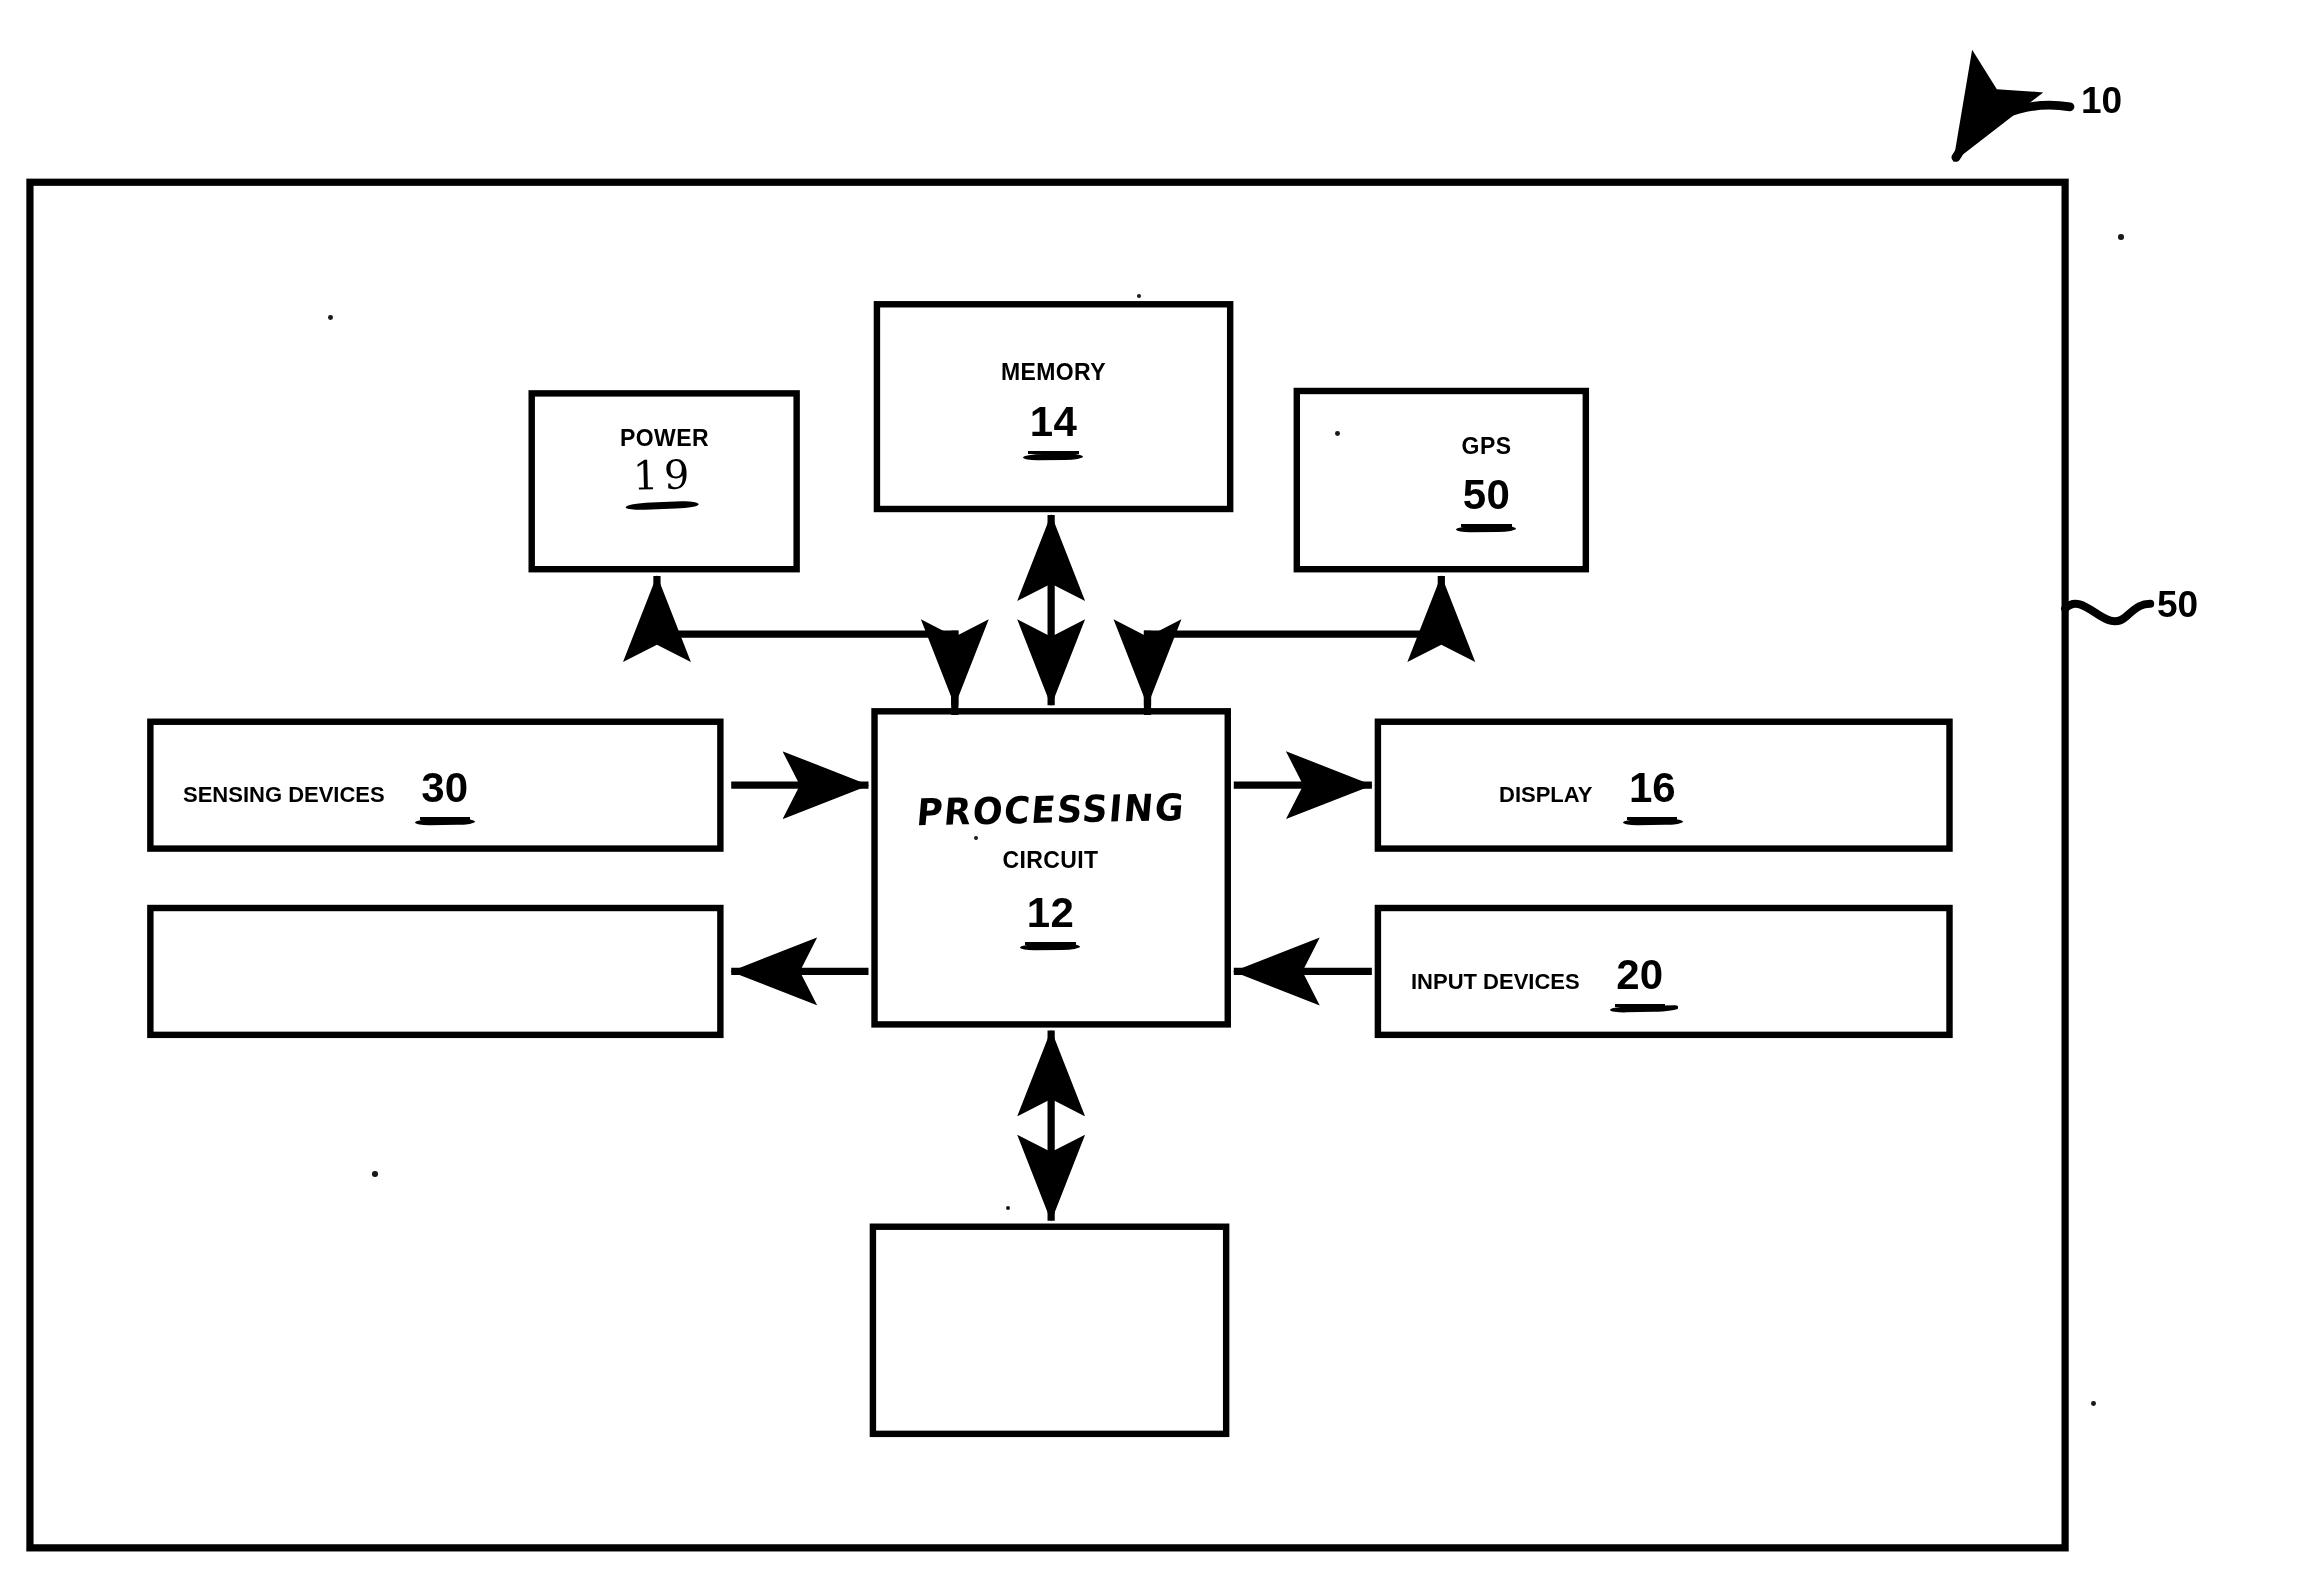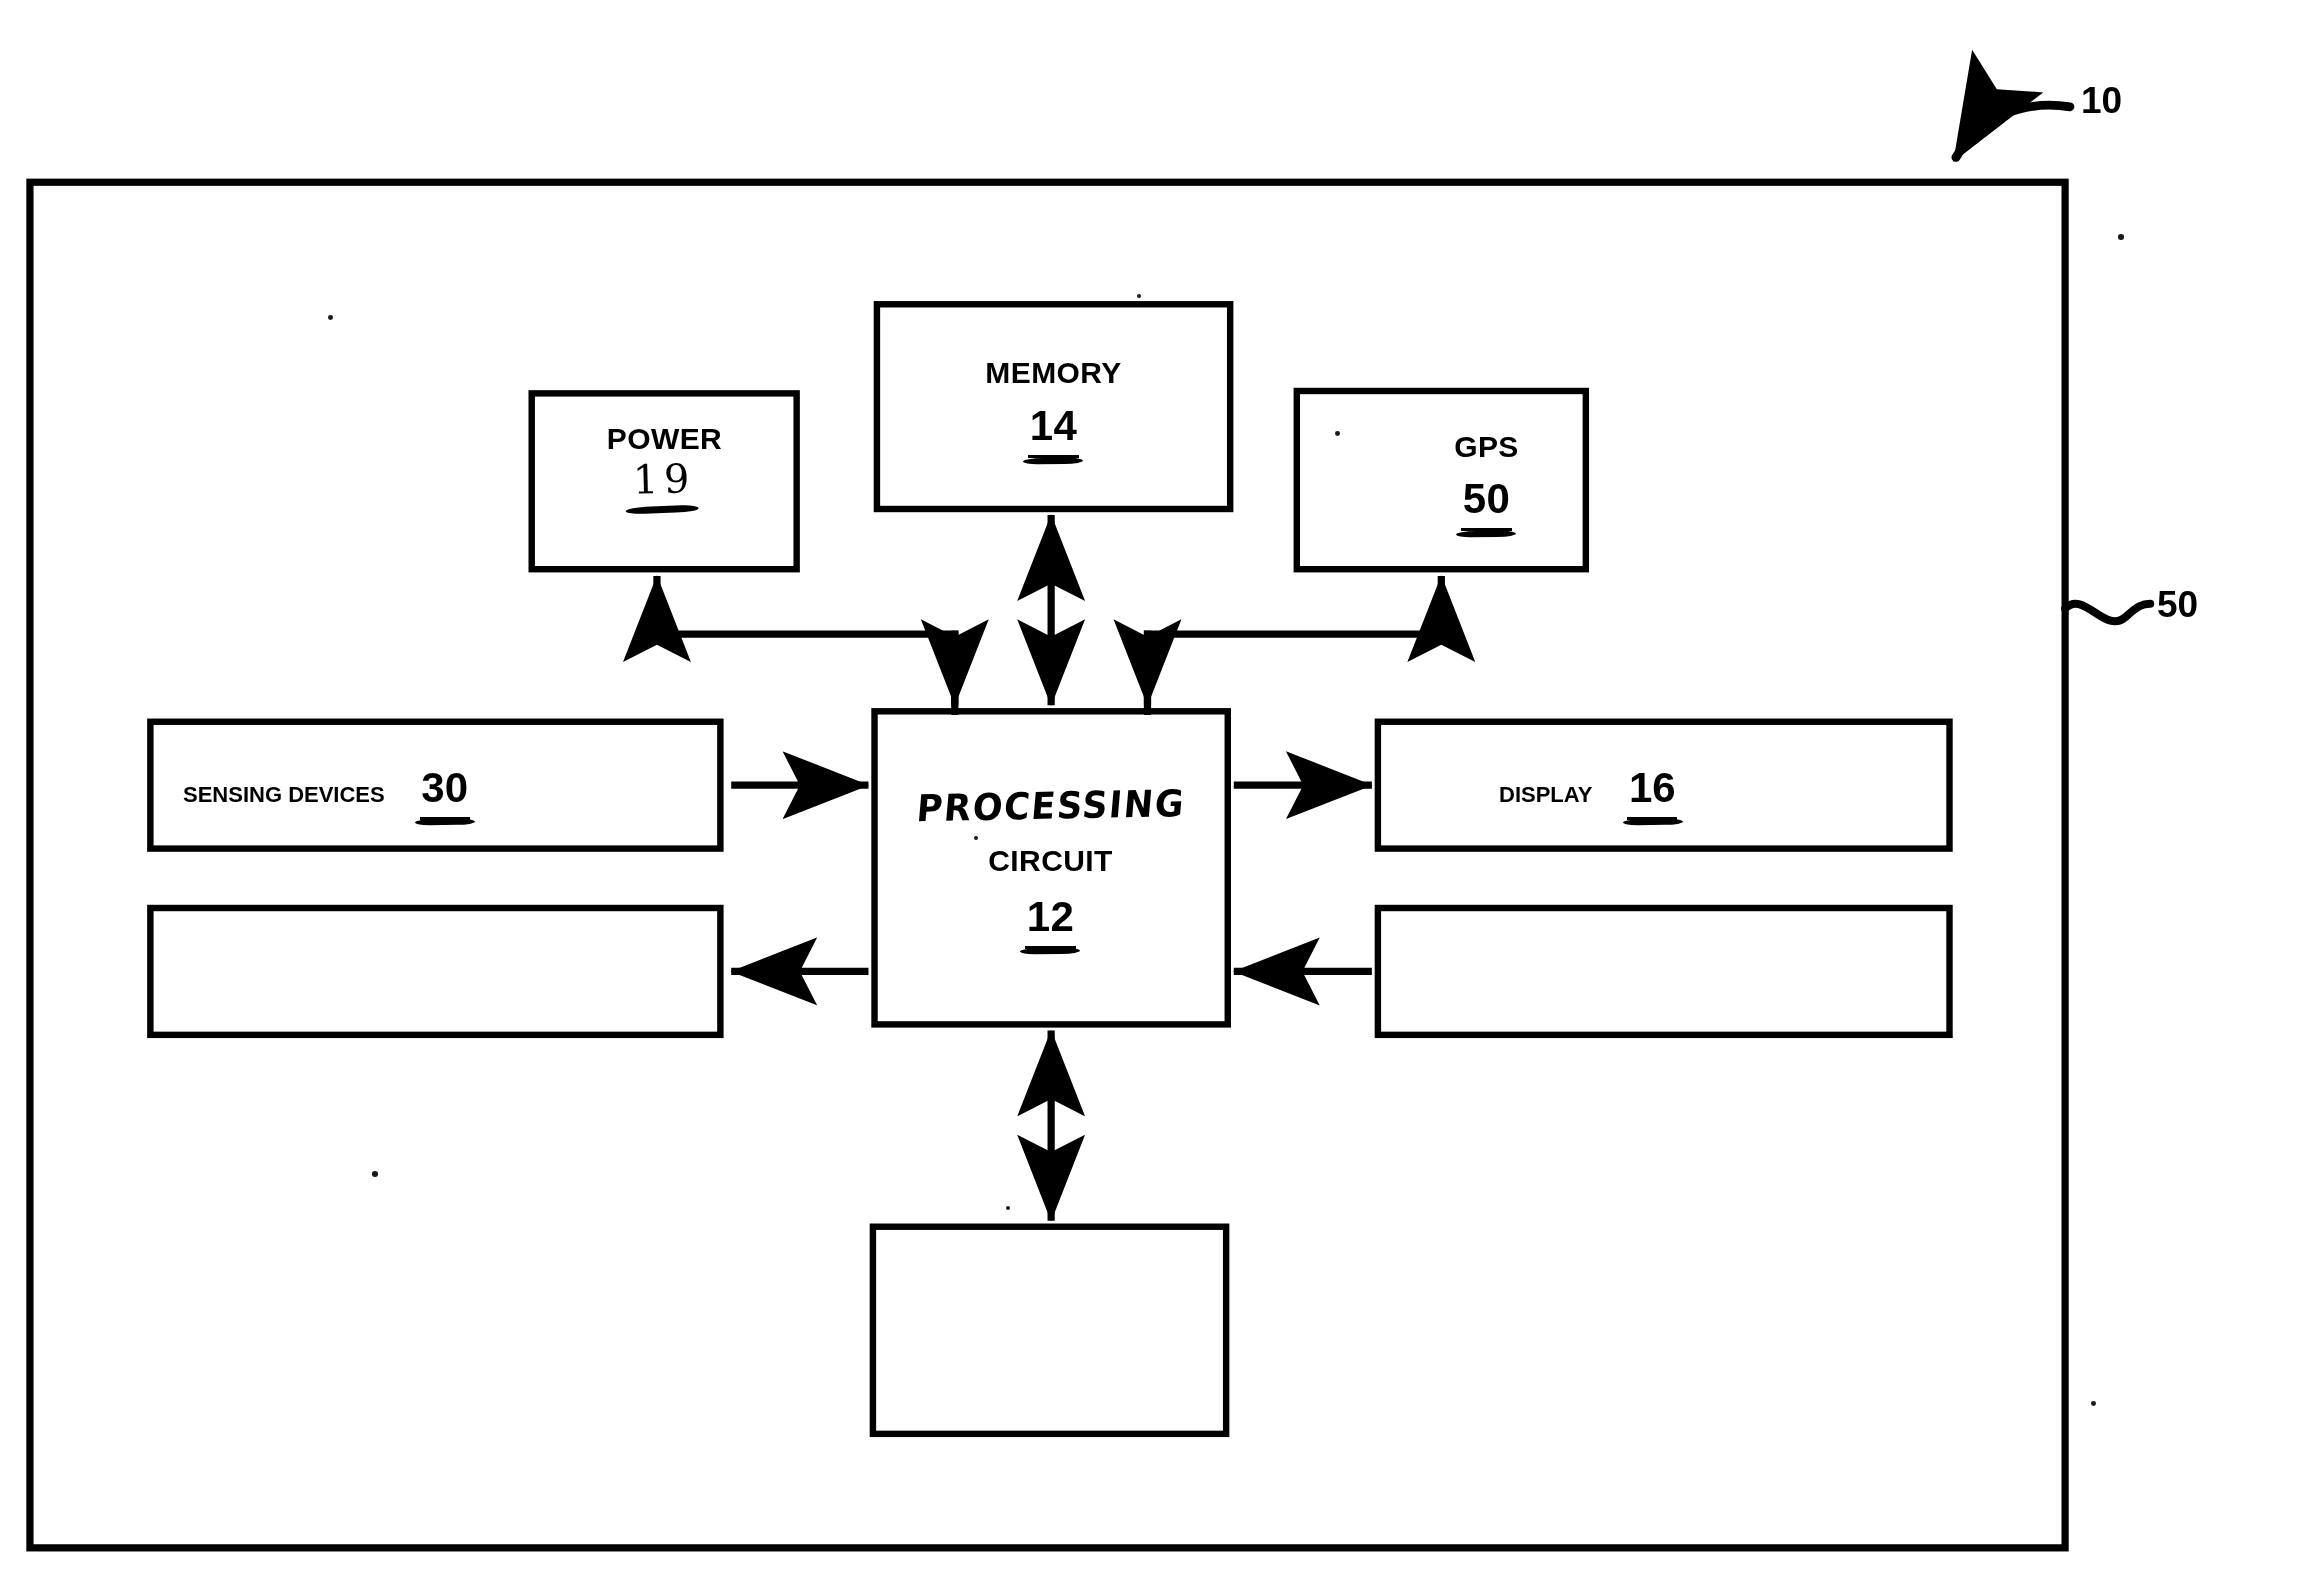--- a/index.html
+++ b/index.html
@@ -39,21 +39,21 @@
     display: flex;
     flex-direction: column;
     align-items: center;
     justify-content: center;
     text-align: center;
     line-height: 1.18;
     letter-spacing: 0.4px;
     pointer-events: none;
   }
   .box-label .ttl {
-    font-size: 30px;
+    font-size: 23px;
     font-weight: 700;
     white-space: nowrap;
   }
 
   
   .ref {
     position: relative;
     font-size: 42px;
     font-weight: 700;
     display: inline-block;
@@ -215,20 +215,25 @@
     <span class="ref">30</span>
   </div>
 
 
   <div class="row-label" style="left:1457px; top:764px;margin-left:42px;">
     <span class="ttl">DISPLAY</span>
     <span class="gap"></span>
     <span class="ref">16</span>
   </div>
 
+  <div class="row-label" style="left:1411px; top:951px;">
+    <span class="ttl">INPUT DEVICES</span>
+    <span class="gap"></span>
+    <span class="ref hooked">20</span>
+  </div>
 
 
   <div class="lead-num" style="left:2081px; top:80px;">10</div>
   <div class="lead-num" style="left:2157px; top:584px;">50</div>
 
   <div class="speck" style="left:328px;  top:315px;  width:4.8px; height:4.8px;"></div>
   <div class="speck" style="left:2118px; top:234px;  width:5.6px; height:5.6px;"></div>
   <div class="speck" style="left:1137px; top:294px;  width:4px; height:4px;"></div>
   <div class="speck" style="left:1335px; top:431px;  width:4.8px; height:4.8px;"></div>
   <div class="speck" style="left:974px; top:836px; width:4px; height:4px;"></div>

